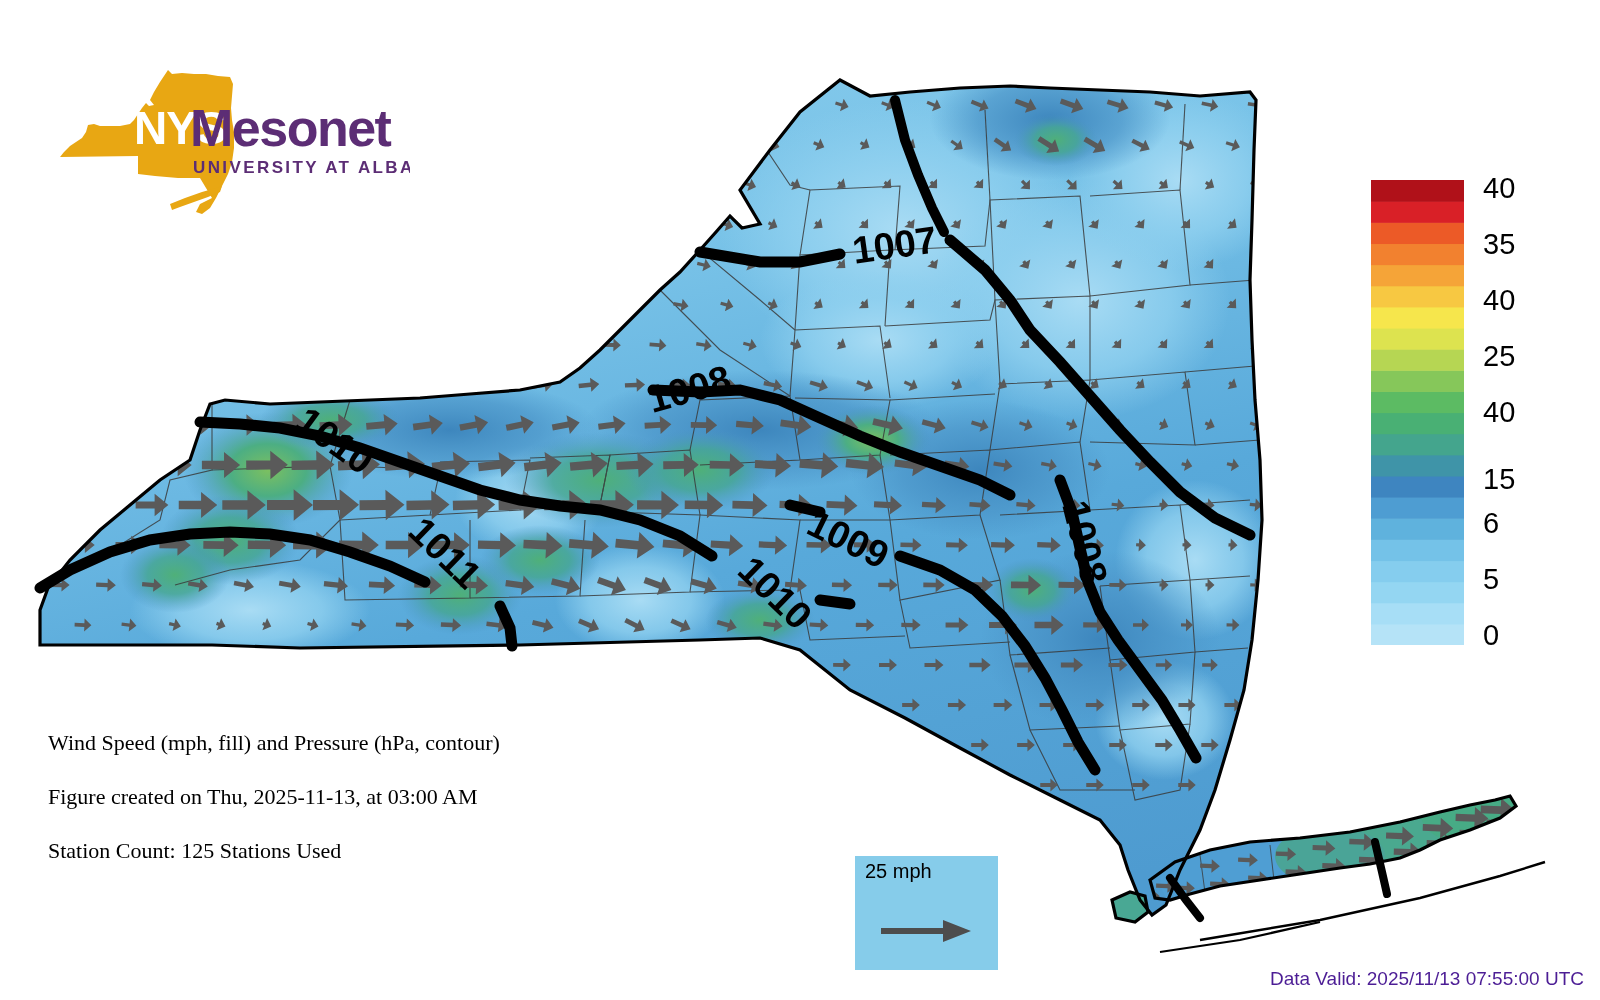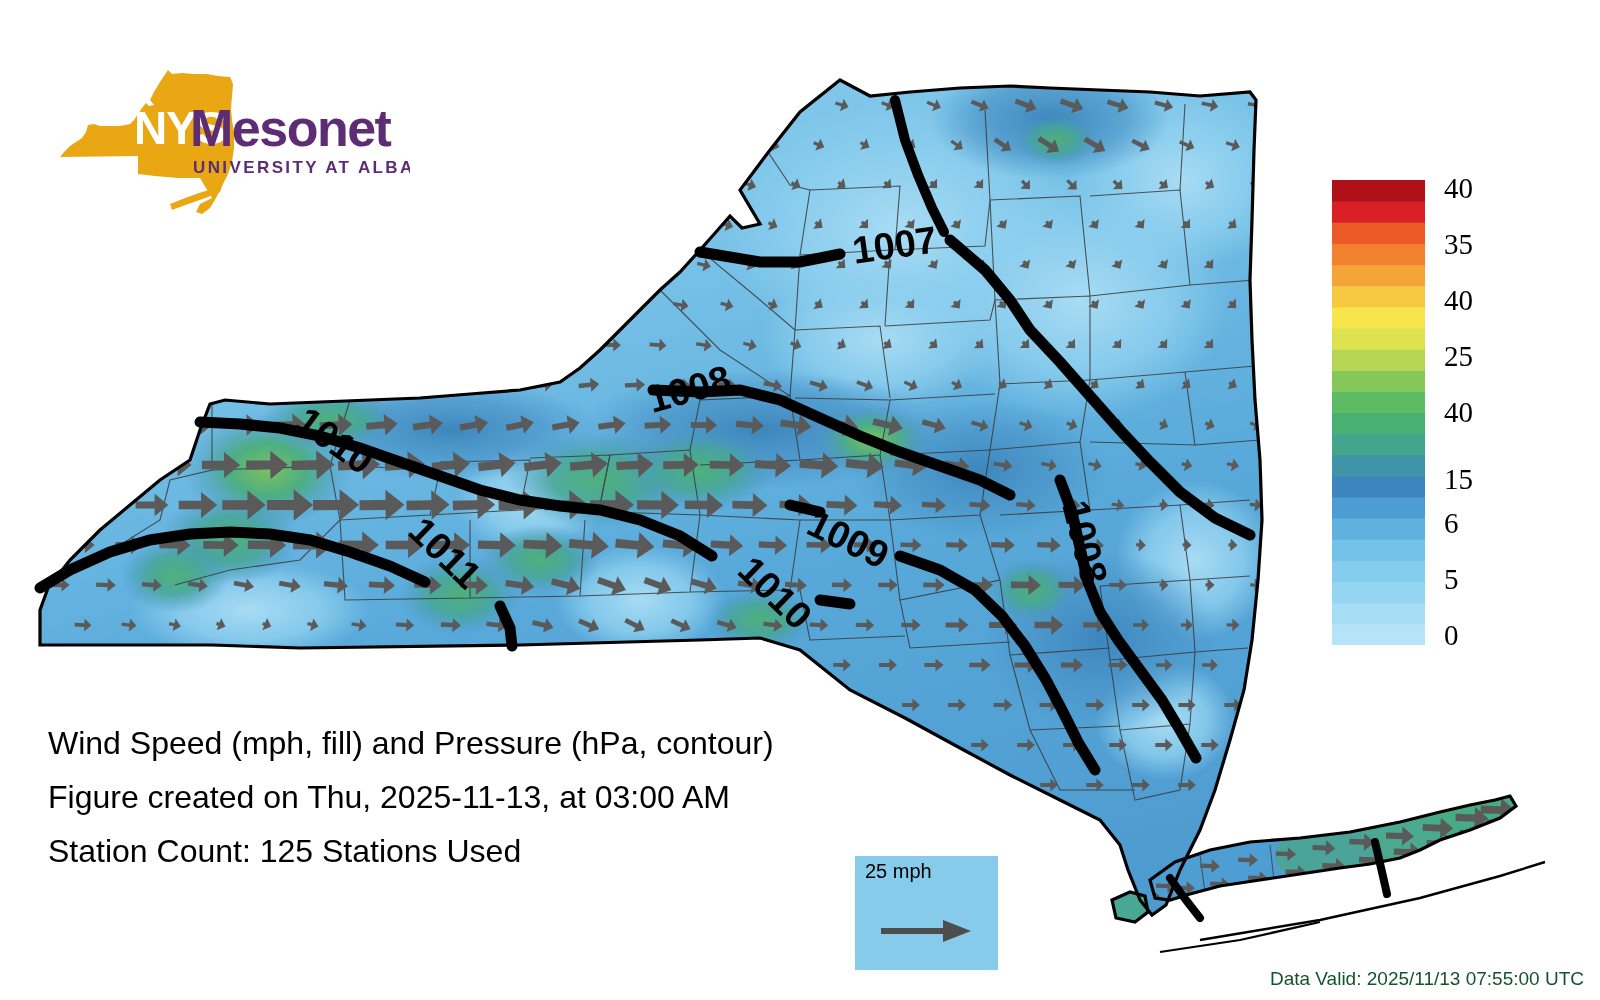--- a/index.html
+++ b/index.html
@@ -11,27 +11,27 @@
   #logo svg{position:absolute;left:0;top:0;}
   .logo-nys{font-family:"Liberation Sans","DejaVu Sans",sans-serif;
             font-weight:bold;font-size:46px;fill:#ffffff;letter-spacing:-1px;}
   .logo-meso{font-family:"Liberation Sans","DejaVu Sans",sans-serif;
              font-weight:bold;font-size:52px;fill:#5c2d75;letter-spacing:-1.5px;}
   .logo-univ{font-family:"Liberation Sans","DejaVu Sans",sans-serif;
              font-weight:bold;font-size:17px;fill:#5c2d75;letter-spacing:2.4px;}
 
   
   #caption{position:absolute;left:48px;top:716px;width:820px;}
-  #caption div{font-size:32px;line-height:54px;color:#000;white-space:nowrap;}
+  #caption div{font-size:22px;line-height:54px;color:#000;white-space:nowrap;font-family:Liberation Serif, serif;}
 
   
-  #data-valid{position:absolute;right:16px;bottom:10px;font-size:19px;color:#14532d;}
+  #data-valid{position:absolute;right:16px;bottom:10px;font-size:19px;color:#4c1d95;}
 
   
-  #cbar-wrap{position:absolute;left:1332px;top:180px;width:160px;height:470px;font-family:Liberation Serif, serif;}
+  #cbar-wrap{position:absolute;left:1371px;top:180px;width:160px;height:470px;}
   #cbar{position:absolute;left:0;top:0;width:93px;height:465px;}
   #cbar-ticks{position:absolute;left:112px;top:0;width:60px;height:465px;}
   .cbtick{position:absolute;font-size:29px;color:#000;left:0;
           transform:translateY(-50%);text-align:left;}
 
   
   #refbox{position:absolute;left:855px;top:856px;width:143px;height:114px;
           background:#86ccea;}
   #refbox .rlabel{position:absolute;left:10px;top:4px;font-size:20px;color:#000;}
   #refbox svg{position:absolute;left:26px;top:60px;}

